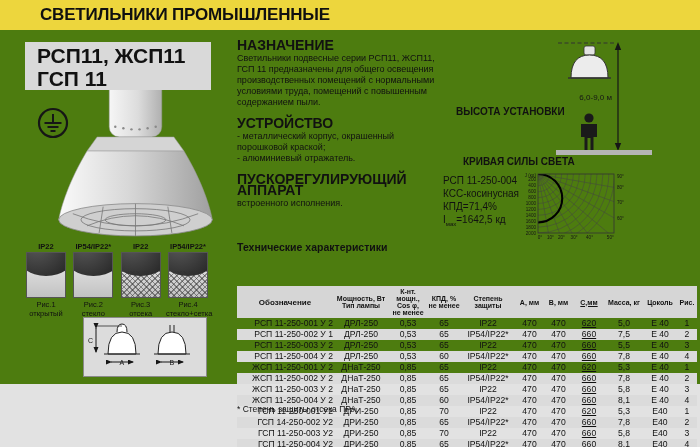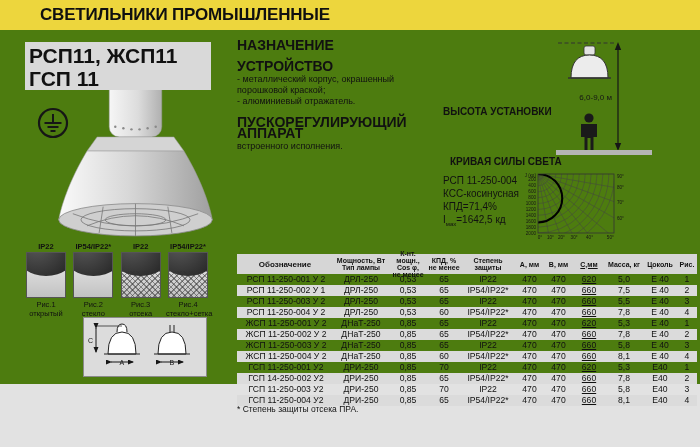--- a/index.html
+++ b/index.html
@@ -2,54 +2,54 @@
 <html style="--yellow: #EDD63D; --titlebox: #D9D9D9; --rowalt: #DBDBDB; --headrow: #D6D6D6; --band: #E2E2E2; --dimbox: #DCDCDC; --ink: #111111;"><head>
 <meta charset="utf-8">
 <style>
   html,body{margin:0;padding:0;background:#fff;}
   .page{position:relative;width:700px;height:447px;background:#4d7c0f;overflow:hidden;
         font-family:"Liberation Sans", sans-serif;color:var(--ink);}
   .hdr{position:absolute;left:0;top:0;width:700px;height:30px;background:var(--yellow);}
   .hdr h1{margin:0;padding:5px 0 0 40px;font-size:17px;font-weight:bold;letter-spacing:-0.2px;color:#101010;}
   .band{position:absolute;left:0;top:384px;width:700px;height:63px;background:var(--band);}
   .titlebox{position:absolute;left:25px;top:42px;width:186px;height:48px;background:var(--titlebox);
-            font-weight:bold;font-size:21px;line-height:23px;padding-left:4px;box-sizing:border-box;padding-top:2px;}
+            font-weight:bold;font-size:21px;line-height:23px;padding-left:12px;box-sizing:border-box;padding-top:2px;}
   .ground{position:absolute;left:36px;top:106px;}
   .photo{position:absolute;left:52px;top:48px;}
   .figs{position:absolute;left:24px;top:242px;width:186px;display:flex;justify-content:space-between;}
   .fig{text-align:center;width:44px;}
   .fig-ip{font-size:7.5px;font-weight:bold;margin-bottom:1px;white-space:nowrap;}
   .fig-img{position:relative;width:38px;height:44px;border:1px solid #555;margin:0 auto;overflow:hidden;
            background:linear-gradient(#ececec,#c2c2c2);}
   .dome{position:absolute;left:-30%;top:-52%;width:160%;height:105%;border-radius:50%;
         background:radial-gradient(circle at 35% 30%,#5a5a5a 0%,#2b2b2b 75%);}
   .mesh{position:absolute;left:0;top:42%;width:100%;height:58%;
         background:repeating-linear-gradient(45deg,rgba(50,50,50,.5) 0 1px,transparent 1px 4px),
                    repeating-linear-gradient(-45deg,rgba(50,50,50,.5) 0 1px,transparent 1px 4px);}
   .fig-num{font-size:7.5px;margin-top:2px;}
   .fig-cap{font-size:7.5px;}
   .dimbox{position:absolute;left:83px;top:317px;width:122px;height:58px;background:var(--dimbox);border:1px solid #8a8a8a;}
   .midcol{position:absolute;left:237px;top:40px;width:205px;font-size:9px;line-height:11px;}
   .midcol h3{margin:0 0 2px 0;font-size:14px;}
   .midcol .blk{margin-bottom:10px;}
-  .rh{position:absolute;font-weight:bold;font-size:10px;}
+  .rh{position:absolute;font-weight:bold;font-size:10px;margin-left:13px;}
   .instd{position:absolute;left:548px;top:34px;}
   .kssinfo{position:absolute;left:443px;top:174px;font-size:10px;line-height:13px;}
   .kssinfo sub{font-size:6px;}
   .ksschart{position:absolute;left:516px;top:166px;}
   .ttitle{position:absolute;left:237px;top:241px;font-weight:bold;font-size:10.5px;}
   .tbl{position:absolute;left:237px;top:254px;width:460px;}
   .trow,.thead{display:flex;}
-  .thead{background:var(--headrow);height:20px;align-items:center;}
+  .thead{background:var(--headrow);height:32px;align-items:center;margin-top:32px;}
   .hc{font-weight:bold;font-size:7px;line-height:7px;text-align:center;white-space:pre-line;}
   .hc.c0{font-size:8px;}
   .trow{height:11px;line-height:11px;font-size:8.6px;}
   .trow:nth-child(even){background:var(--rowalt);}
   .tc{text-align:center;white-space:nowrap;overflow:hidden;}
-  .tc.c0{text-align:center;padding-left:2px;box-sizing:border-box;}
+  .tc.c0{text-align:right;padding-left:2px;box-sizing:border-box;}
   .c0{width:96px;} .c1{width:56px;} .c2{width:38px;} .c3{width:34px;} .c4{width:54px;}
   .c5{width:29px;} .c6{width:29px;} .c7{width:32px;text-decoration:underline;} .c8{width:38px;} .c9{width:34px;} .c10{width:20px;}
   .foot{position:absolute;left:237px;top:404px;font-size:8.5px;}
   svg text{font-family:"Liberation Sans", sans-serif;}
 </style>
 </head>
 <body>
 
 <div class="page">
 
@@ -175,20 +175,21 @@
       </g>
       <text x="4" y="25" font-size="7" fill="#161616">С</text>
       <text x="35.5" y="47" font-size="7" fill="#161616">А</text>
       <text x="85.5" y="47" font-size="7" fill="#161616">В</text>
     </svg>
   </div>
 
   <div class="midcol">
     <div class="blk">
       <h3>НАЗНАЧЕНИЕ</h3>
+      <div>Светильники подвесные серии РСП11, ЖСП11, ГСП 11 предназначены для общего освещения производственных помещений с нормальными условиями труда, помещений с повышенным содержанием пыли.</div>
     </div>
     <div class="blk">
       <h3>УСТРОЙСТВО</h3>
       <div>- металлический корпус, окрашенный порошковой краской;</div>
       <div>- алюминиевый отражатель.</div>
     </div>
     <div class="blk">
       <h3>ПУСКОРЕГУЛИРУЮЩИЙ АППАРАТ</h3>
       <div>встроенного исполнения.</div>
     </div>
@@ -276,20 +277,21 @@
         <text x="58.06366588218792" y="73" font-size="4.6" text-anchor="middle" fill="#161616">30°</text>
         <text x="73.50687823945952" y="73" font-size="4.6" text-anchor="middle" fill="#161616">40°</text>
         <text x="94.31346196305839" y="73" font-size="4.6" text-anchor="middle" fill="#161616">50°</text>
         <text x="101" y="12" font-size="4.6" text-anchor="start" fill="#161616">90°</text>
         <text x="101" y="23.400850533843347" font-size="4.6" text-anchor="start" fill="#161616">80°</text>
         <text x="101" y="37.661737804231386" font-size="4.6" text-anchor="start" fill="#161616">70°</text>
         <text x="101" y="53.878620458411575" font-size="4.6" text-anchor="start" fill="#161616">60°</text>
       </svg>
   </div>
 
+  <div class="ttitle">Технические характеристики</div>
   <div class="tbl" id="techtable">
       <div class="thead">
         <div class="hc c0">Обозначение</div>
         <div class="hc c1">Мощность, Вт
 Тип лампы</div>
         <div class="hc c2">К-нт. мощн.,
 Cos φ,
 не менее</div>
         <div class="hc c3">КПД, %
 не менее</div>

